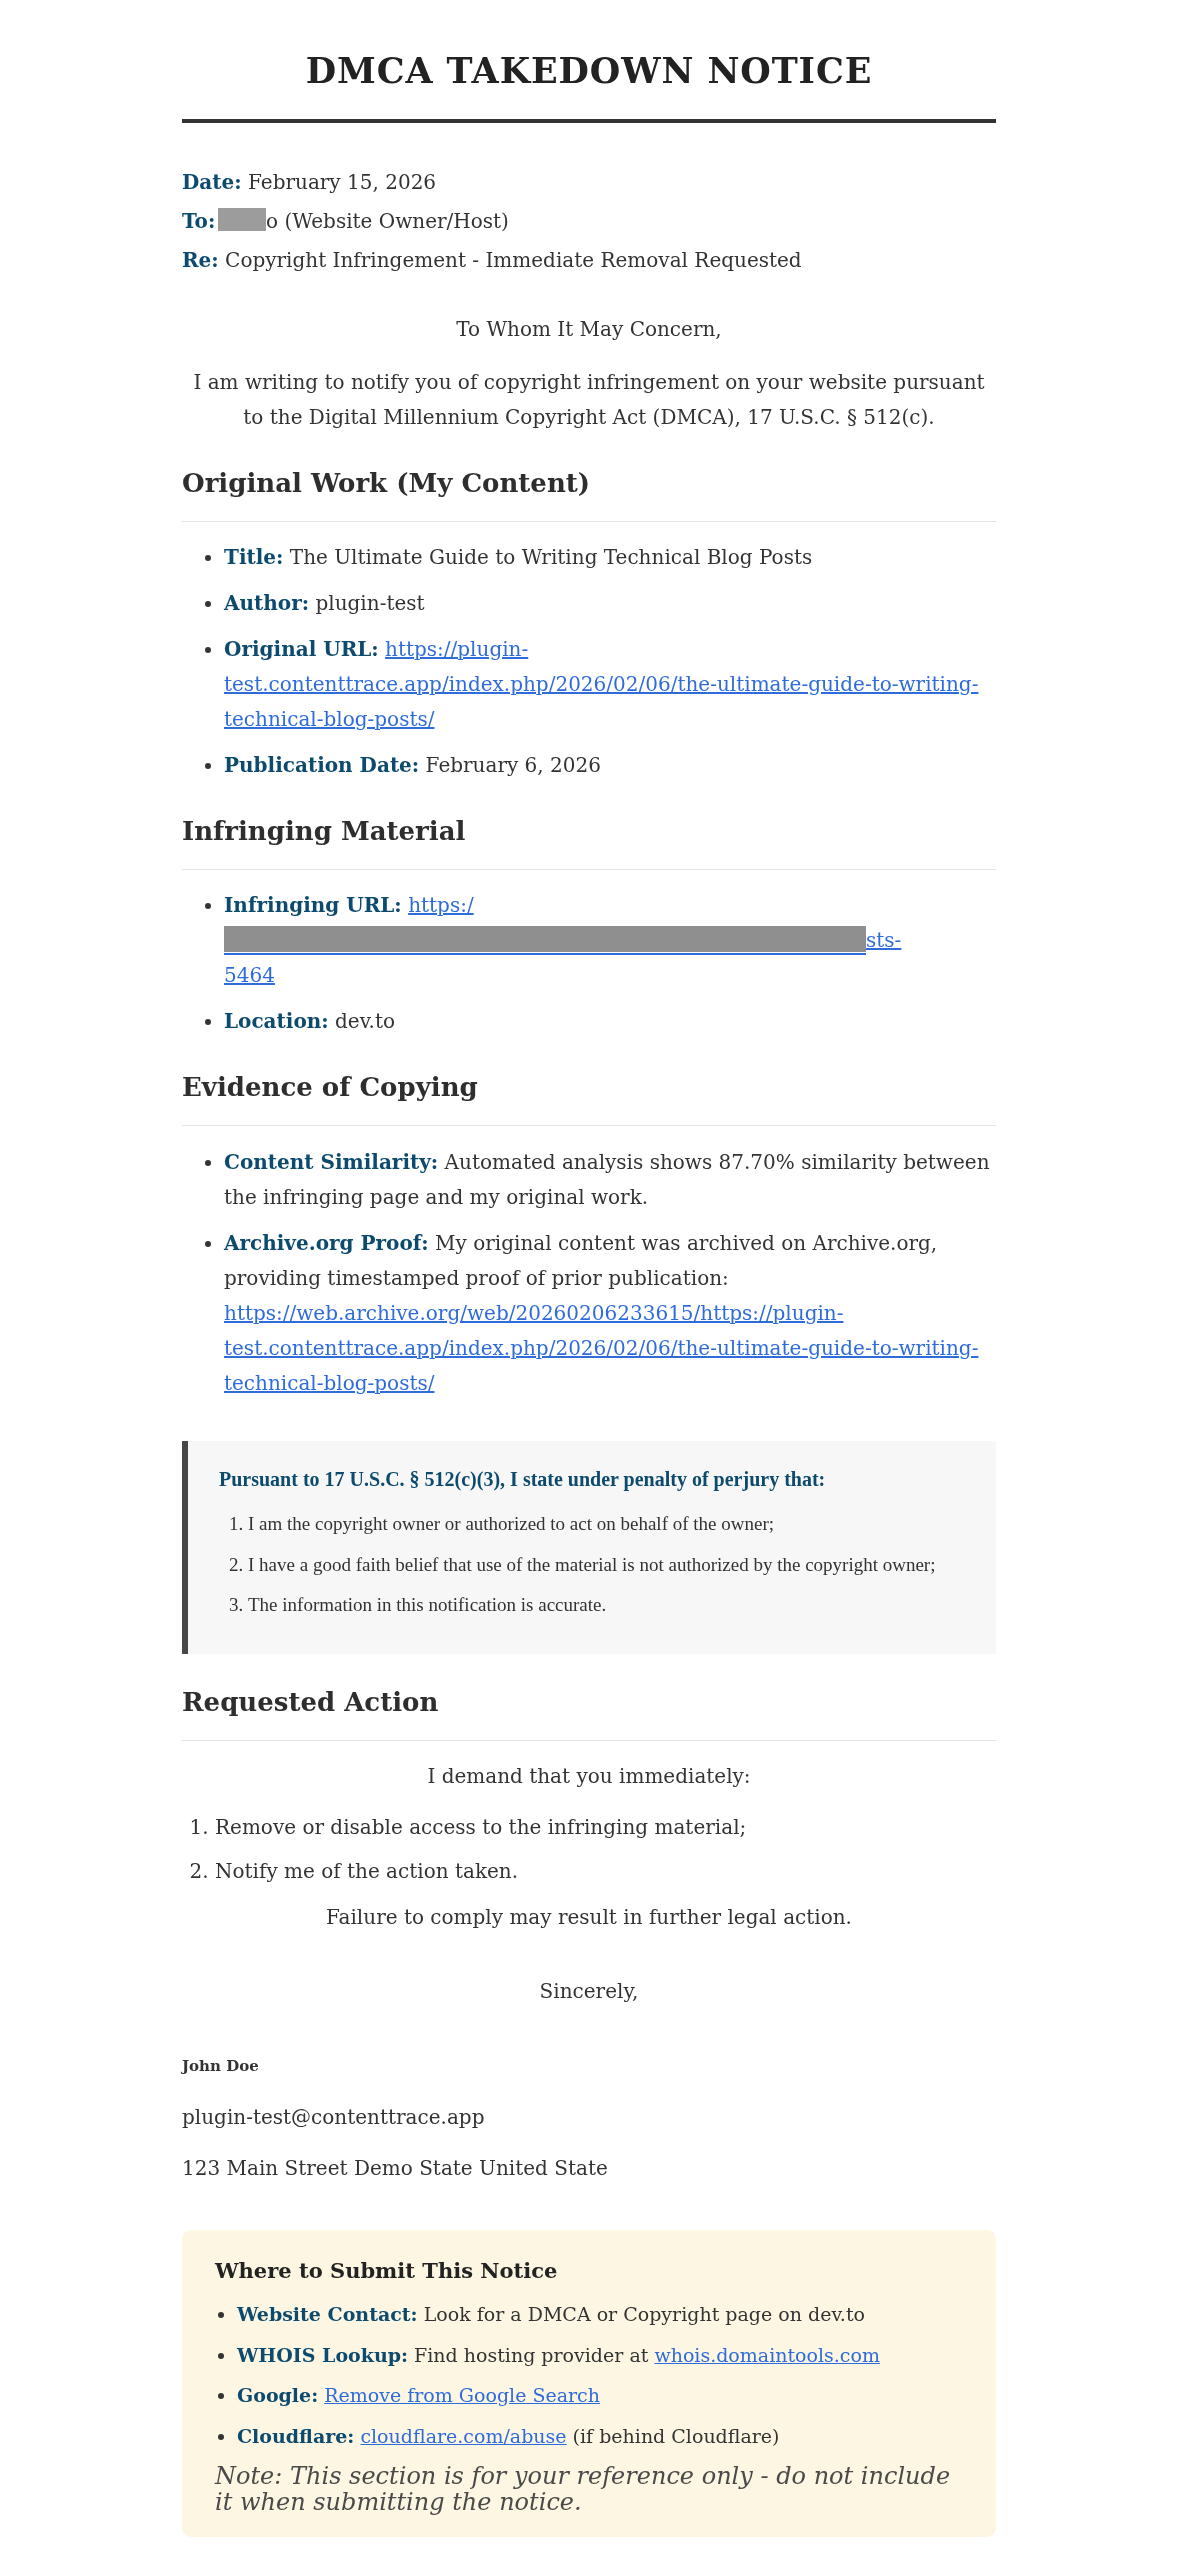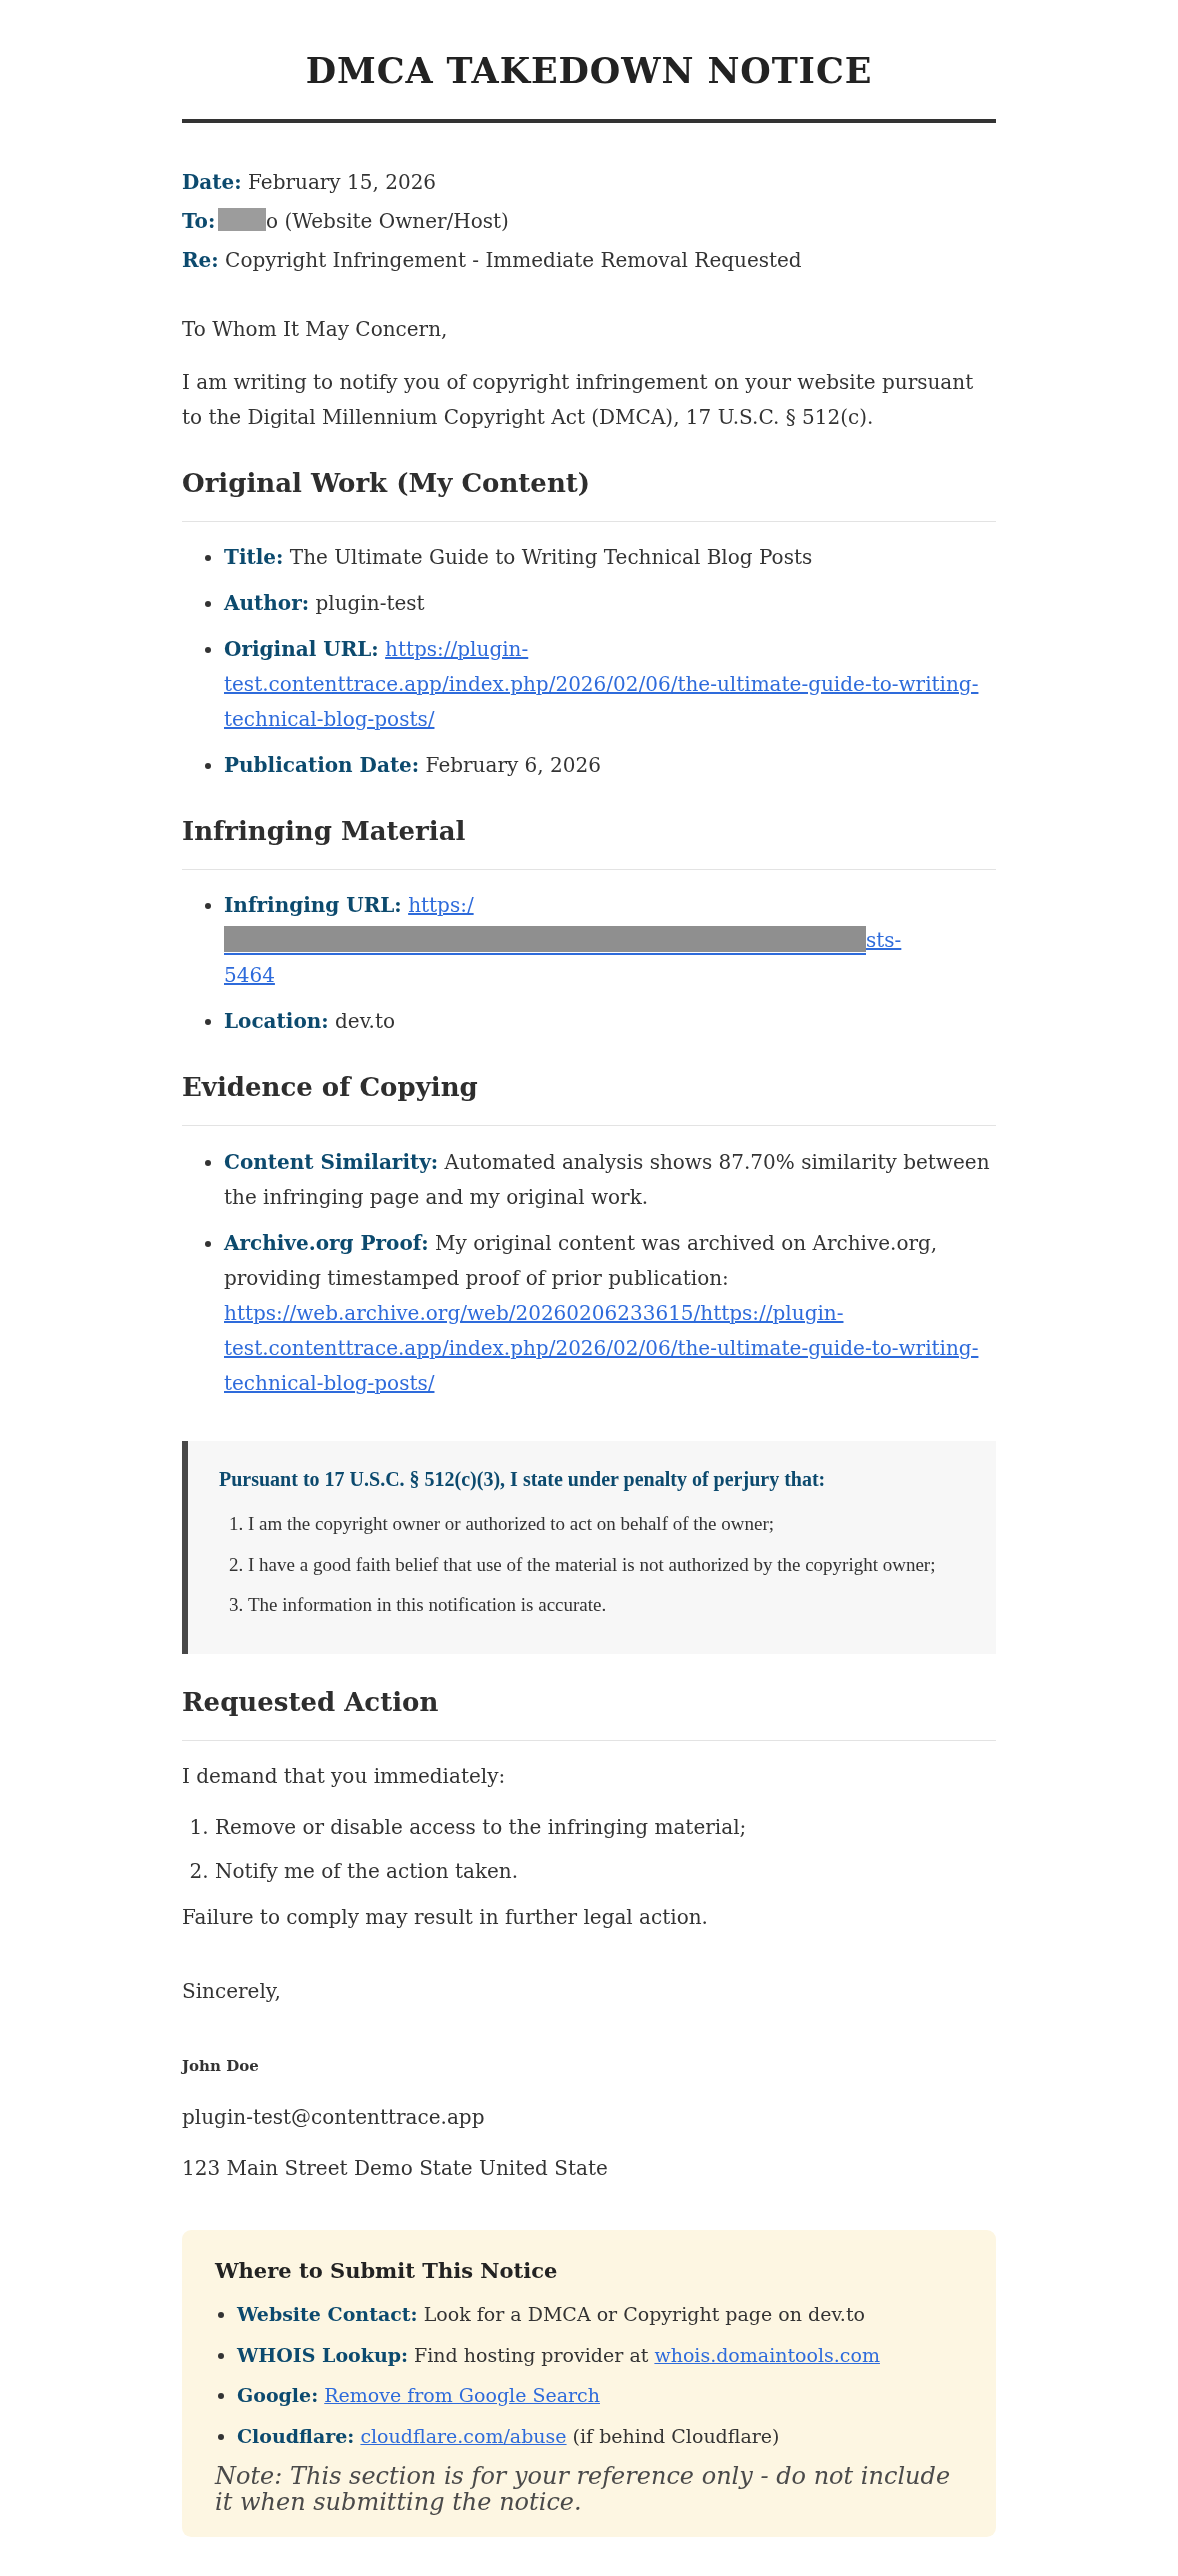--- a/index.html
+++ b/index.html
@@ -6,21 +6,21 @@
   body { color:#333; font-family:"DejaVu Serif","Liberation Serif",serif; }
   .page { width:964px; box-sizing:border-box; padding:50px 75px 44px; margin:0 auto; background:#fff; }
 
   h1.doc-title { font-size:35px; font-weight:700; text-align:center; color:#222;
                  letter-spacing:0.9px; margin:0 0 27.5px; }
   .title-rule { border:none; border-top:4.6px solid #333; margin:0 0 46px; }
 
   .meta-line { font-size:20px; line-height:26px; margin:0 0 13px; }
   strong { color:#0c4a6e; }
 
-  .para { font-size:20px; line-height:35px; margin:18.3px 0 0; }
+  .para { font-size:20px; line-height:35px; margin:18.3px 0 0;text-align:center; }
   .salutation { margin-top:39px; }
 
   h2.section-heading { font-size:26px; font-weight:700; color:#2e2e2e;
       margin:33px 0 18.3px; padding-bottom:23px; border-bottom:1.8px solid #e3e3e3; }
 
   ul.detail { margin:0; padding-left:42px; font-size:20px; list-style:disc; }
   ul.detail > li { margin-bottom:11px; line-height:35px; }
 
   a { color:#2e6bdb; text-decoration:underline; overflow-wrap:break-word; }
 

